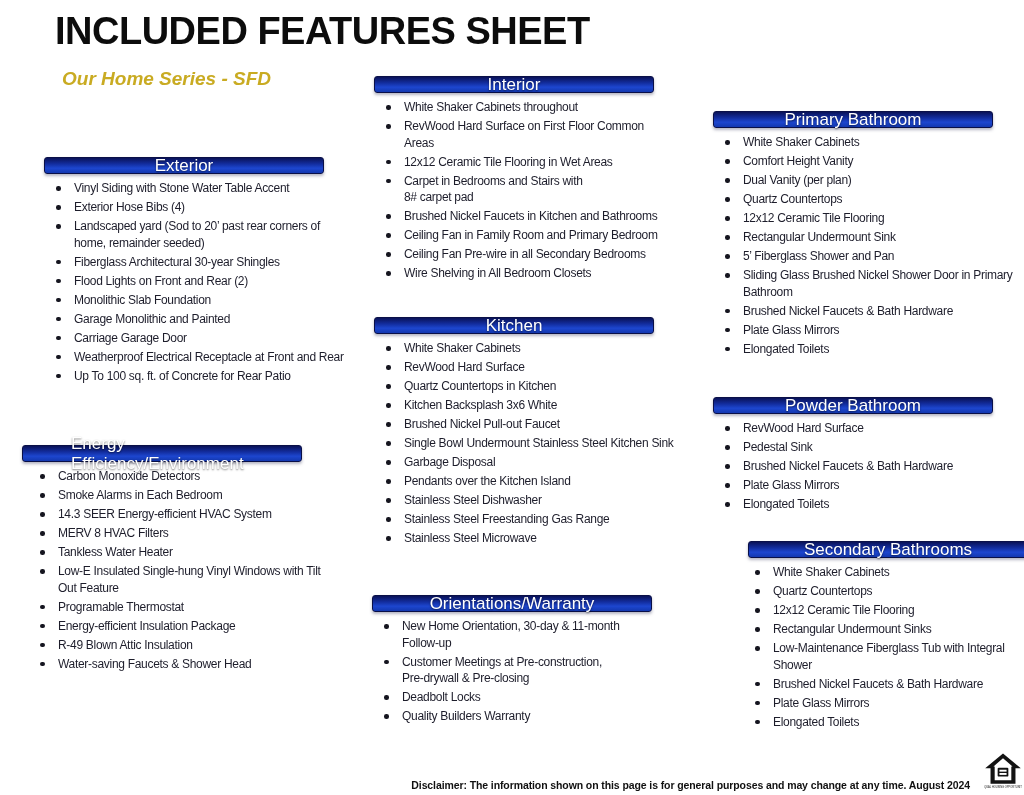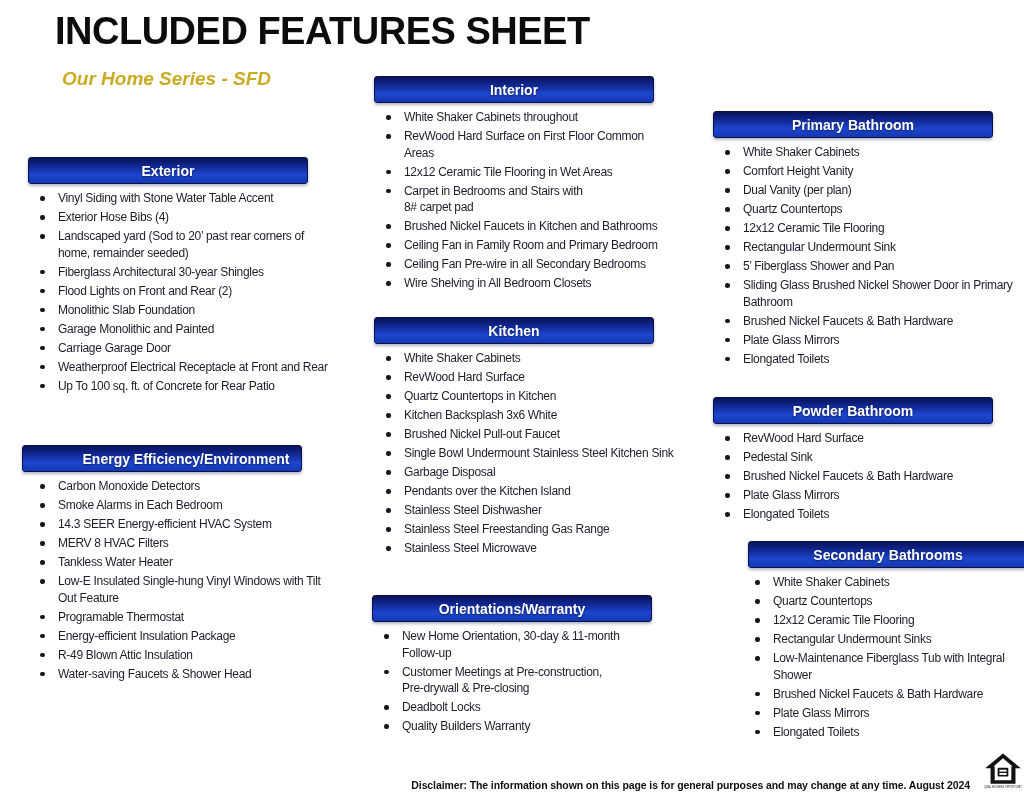--- a/index.html
+++ b/index.html
@@ -11,33 +11,33 @@
     position:absolute; left:55px; top:10px;
     font-size:38px; font-weight:bold; color:#0c0c0c; letter-spacing:-0.5px;
     white-space:nowrap;
   }
   .doc-subtitle {
     position:absolute; left:62px; top:68px;
     font-size:19px; font-weight:bold; font-style:italic; color:#c9ab22;
     white-space:nowrap;
   }
   .feature-section { position:absolute; width:302px; }
-  #sec-exterior     { left:28px;  top:157px; }
+  #sec-exterior     { left:44px;  top:157px; }
   #sec-energy       { left:28px;  top:445px; }
   #sec-interior     { left:374px; top:76px;  }
   #sec-kitchen      { left:374px; top:317px; }
   #sec-orientations { left:372px; top:595px; }
   #sec-primary      { left:713px; top:111px; }
   #sec-powder       { left:713px; top:397px; }
   #sec-secondary    { left:743px; top:541px; }
   .bar {
-    width:280px; height:27px; box-sizing:border-box;
+    width:280px; height:17px; box-sizing:border-box;
     border:1px solid #0a1048; border-radius:3px;
     background:linear-gradient(180deg,#0a1258 0%,#122c9c 38%,#1d46cf 68%,#1338b0 100%);
-    color:#ffffff; font-weight:bold; font-size:14px;
+    color:#ffffff; font-weight:normal; font-size:17px;
     display:flex; align-items:center; justify-content:center;
     box-shadow:0 2px 3px rgba(110,110,135,0.5);
     text-shadow:0 1px 2px rgba(0,0,0,0.55);
   }
   .bar.shift-left  { margin-left:-6px;padding-left:48px; }
   .bar.shift-right { margin-left:5px; }
   .feature-list { list-style:none; margin:6px 0 0 0; padding:0; }
   .feature-list li {
     position:relative; padding-left:30px; margin-bottom:2.5px;
     font-size:12px; line-height:16.5px; letter-spacing:-0.3px;

